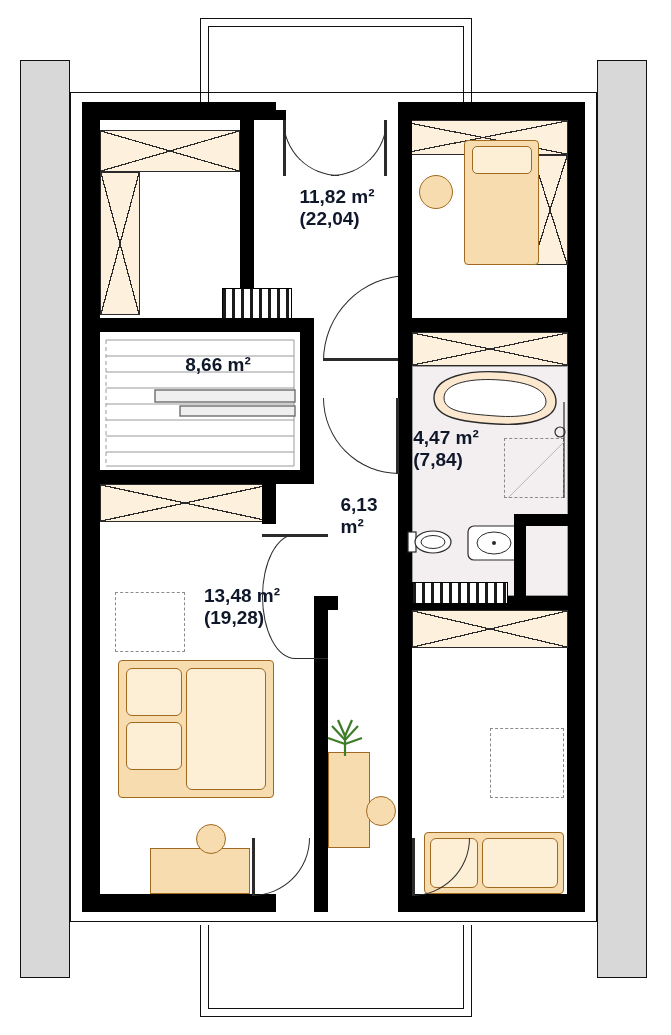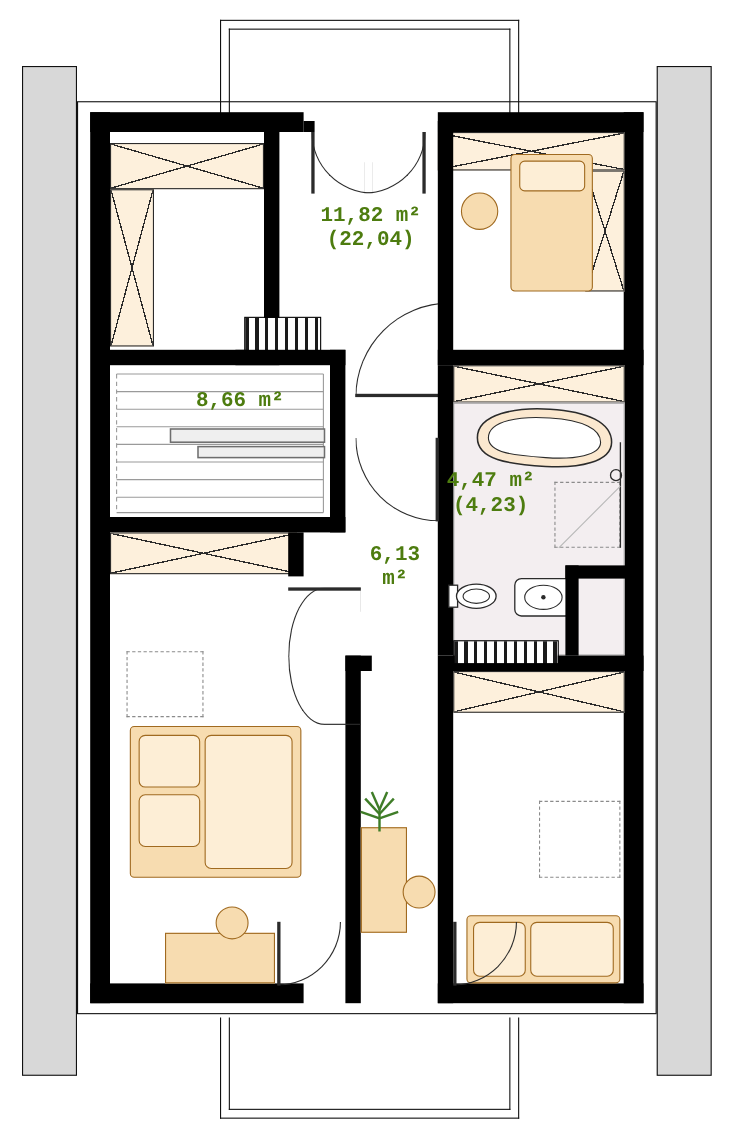--- a/index.html
+++ b/index.html
@@ -77,26 +77,25 @@
     border: 1.6px solid #2b2b2b;
     box-sizing: border-box;
     background: transparent;
   }
   .door-leaf {
     position: absolute;
     background: #2b2b2b;
   }
   .label {
     position: absolute;
-    color: #4d7c0f;
+    color: #0f172a;
     font-weight: bold;
-    text-align: center;
+    text-align: left;
     line-height: 1.15;
     white-space: nowrap;
-    font-family: Liberation Mono, monospace;
   }
   .label .sub { font-weight: bold; display: block; }
   .stair-lines {
     position: absolute;
     box-sizing: border-box;
   }
   .hatch-v {
     position: absolute;
     box-sizing: border-box;
     background: repeating-linear-gradient(90deg, #1a1a1a 0 3px, #ffffff 3px 9px);
@@ -266,23 +265,27 @@
     <span>11,82 m²</span>
     <span class="sub">(22,04)</span>
   </div>
 
   <div class="label" style="left:218px; top:365px; transform:translate(-50%,-50%); font-size:19px;">
     <span>8,66 m²</span>
   </div>
 
   <div class="label" style="left:446px; top:449px; transform:translate(-50%,-50%); font-size:19px;">
     <span>4,47 m²</span>
-    <span class="sub">(4,23)</span>
+    <span class="sub">(7,84)</span>
   </div>
 
   <div class="label" style="left:359px; top:516px; transform:translate(-50%,-50%); font-size:19px;">
     <span>6,13</span>
     <span class="sub">m²</span>
   </div>
 
+  <div class="label" style="left:242px; top:607px; transform:translate(-50%,-50%); font-size:19px;">
+    <span>13,48 m²</span>
+    <span class="sub">(19,28)</span>
+  </div>
 
 
 </div>
 
 </body></html>

